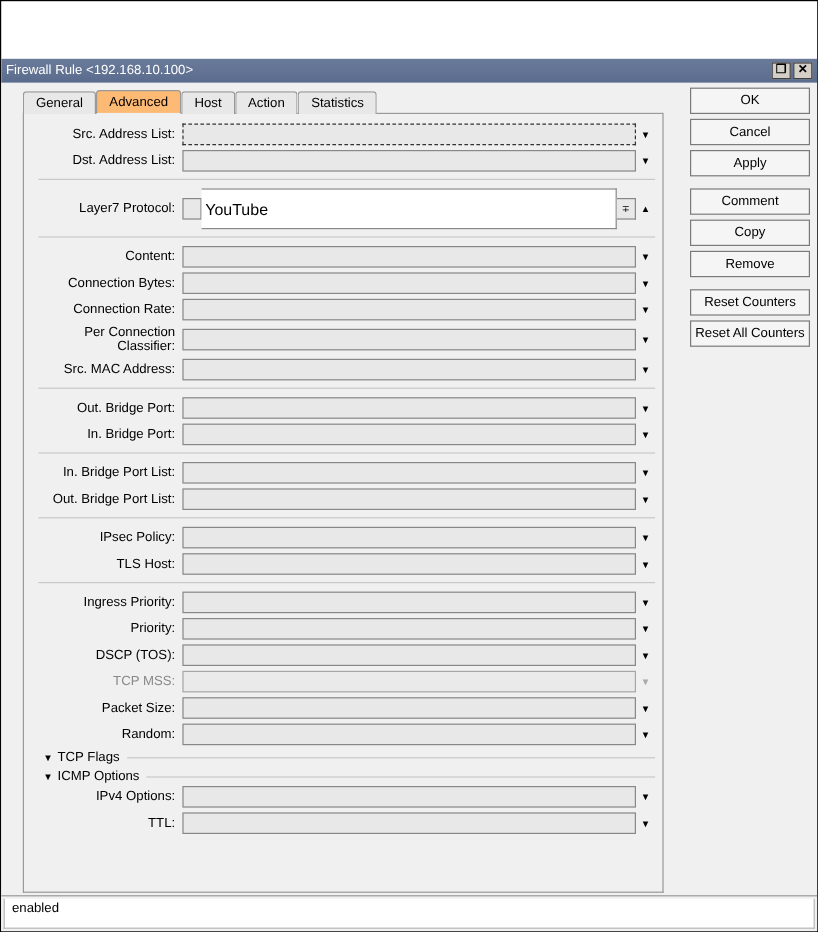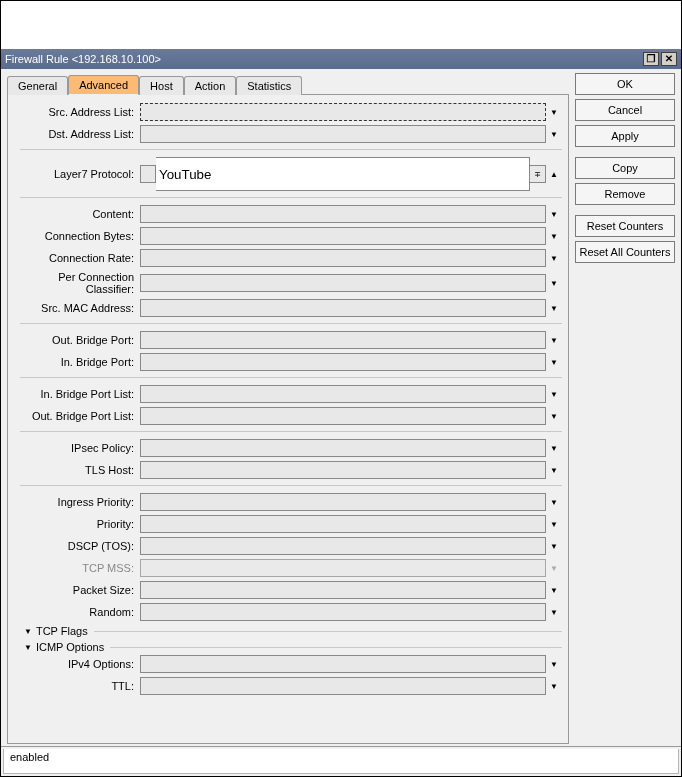--- a/index.html
+++ b/index.html
@@ -41,22 +41,22 @@
   }
   .body {
     flex: 1;
     display: flex;
     flex-direction: column;
     background: #f0f0f0;
   }
   .main {
     flex: 1;
     display: flex;
-    padding: 4px 6px 2px 6px;
-    gap: 6px;
+    padding: 4px 6px 2px 18px;
+    gap: 22px;
   }
   .left { flex: 1; display: flex; flex-direction: column; min-width: 0; }
   .right { width: 100px; display: flex; flex-direction: column; gap: 4px; }
   .tabs {
     display: flex;
     align-items: flex-end;
     height: 22px;
     border-bottom: 1px solid #999;
   }
   .tab {
@@ -410,20 +410,21 @@
         </div>
 
       </div>
     </div>
 
     <div class="right">
       <div class="btn">OK</div>
       <div class="btn">Cancel</div>
       <div class="btn">Apply</div>
       <div style="height:2px"></div>
+      <div class="btn">Comment</div>
       <div class="btn">Copy</div>
       <div class="btn">Remove</div>
       <div style="height:2px"></div>
       <div class="btn">Reset Counters</div>
       <div class="btn">Reset All Counters</div>
     </div>
   </div>
 
   <div class="statusbar">
     <div class="statuscell">enabled</div>

